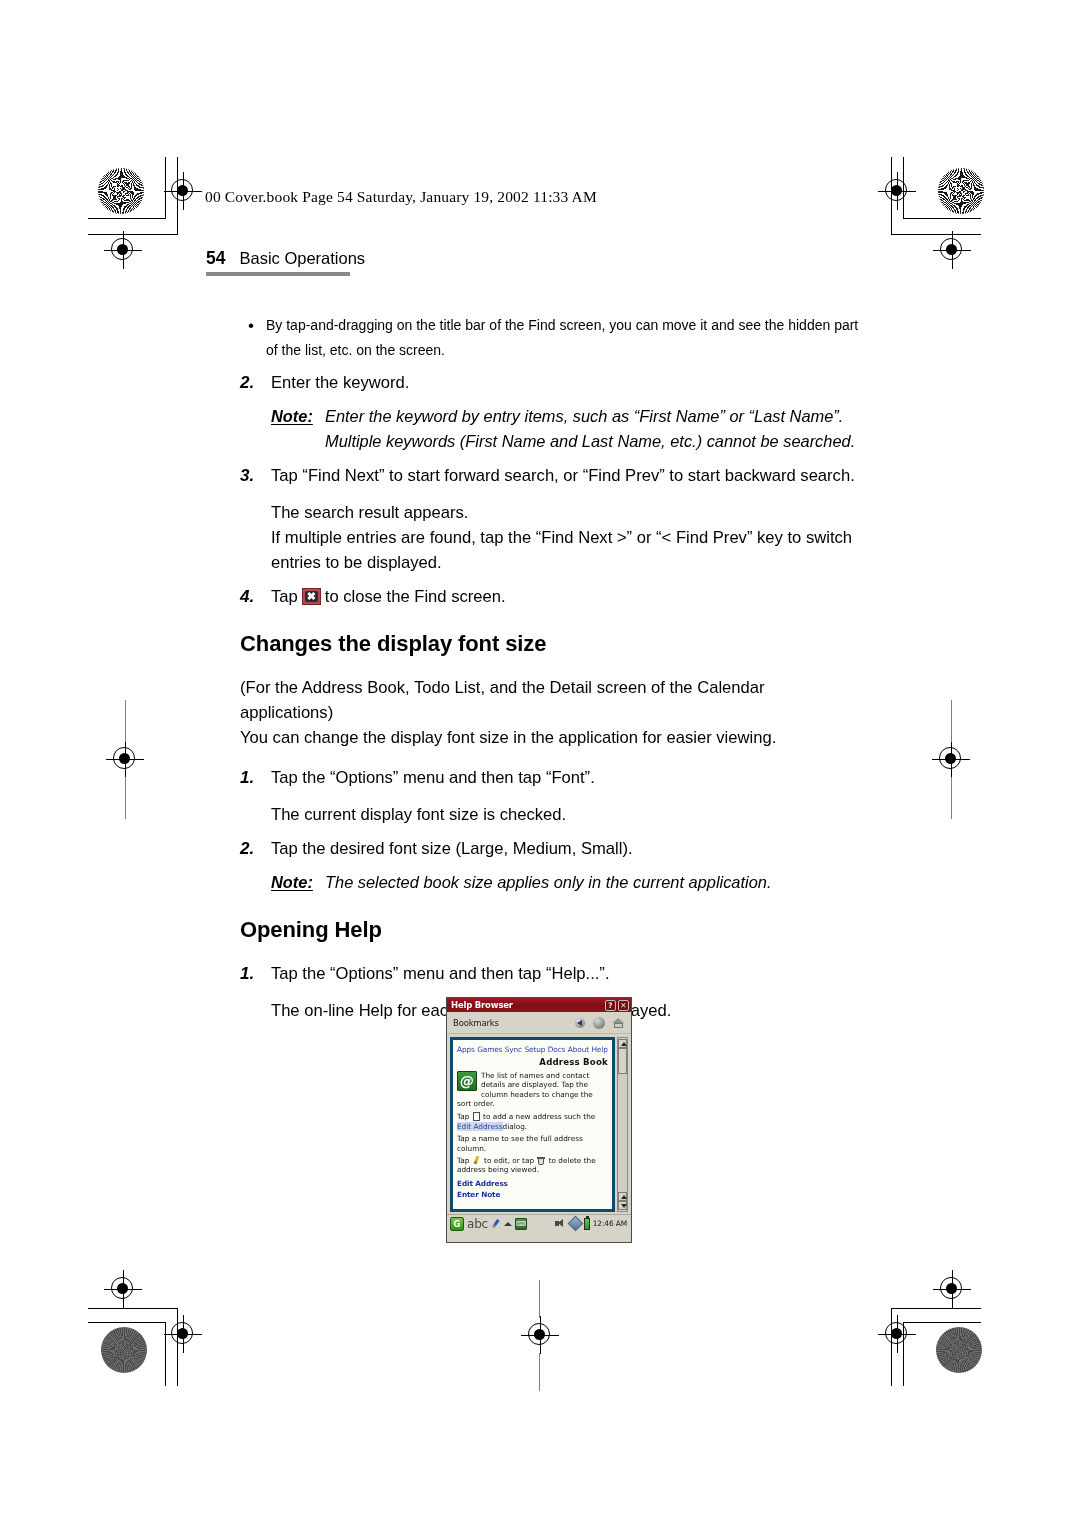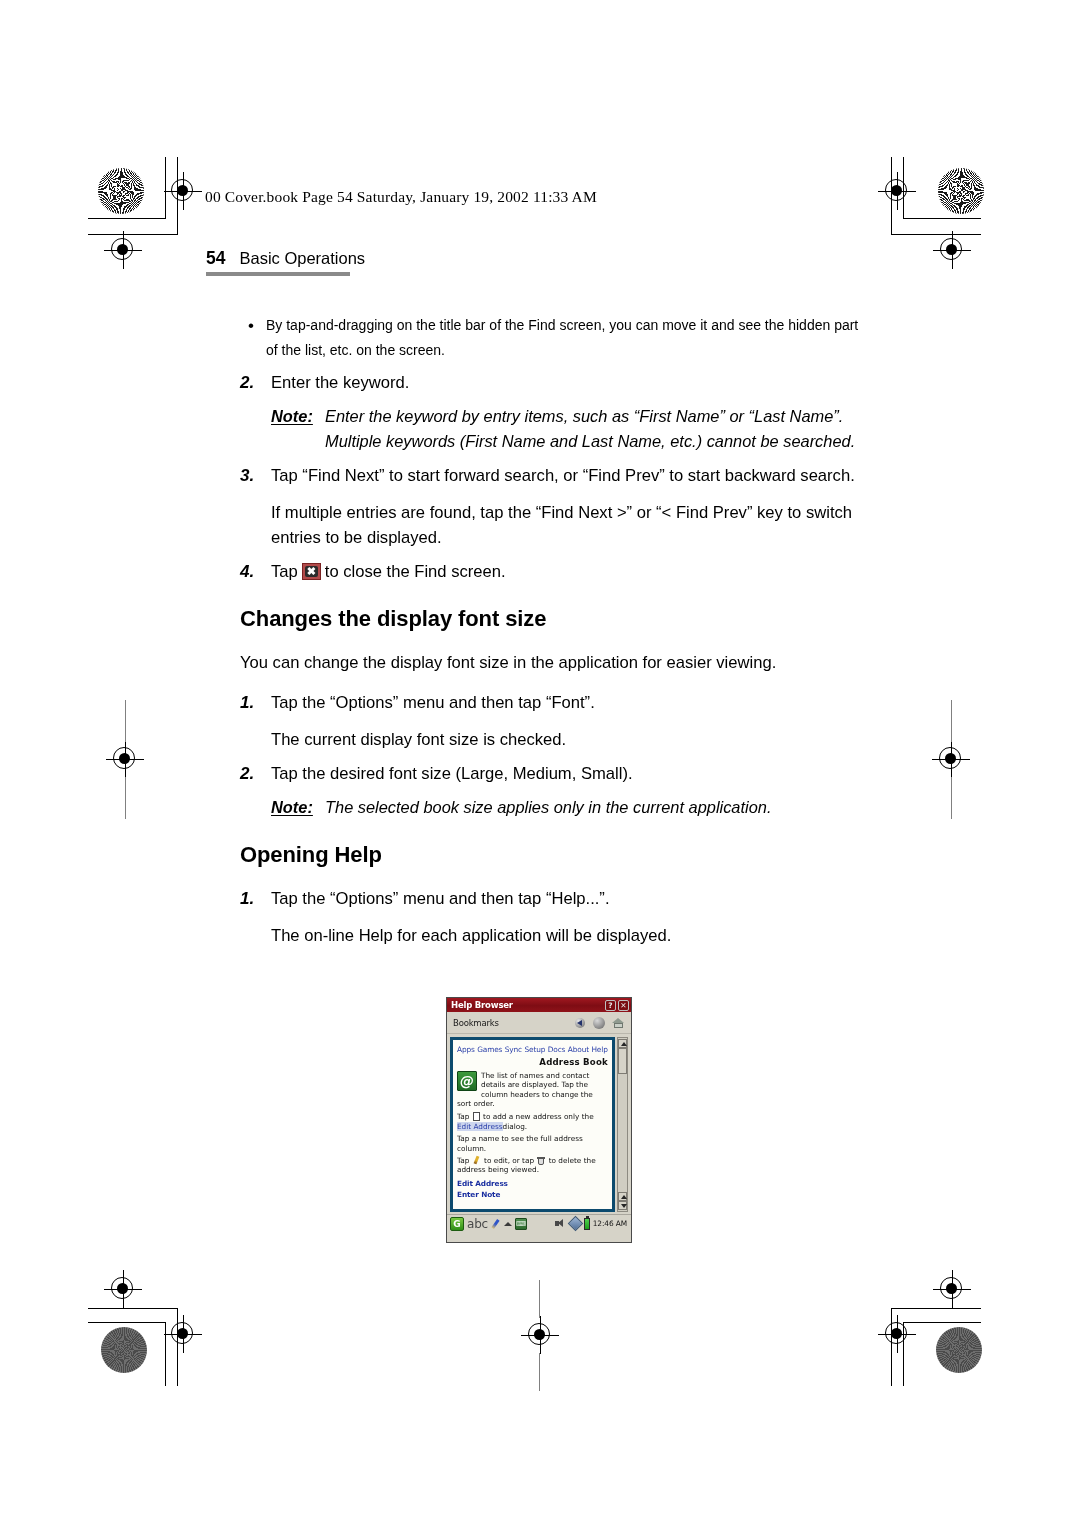--- a/index.html
+++ b/index.html
@@ -726,31 +726,33 @@
   <div class="note-row">
     <div class="note-label">Note:</div>
     <div class="note-text">Enter the keyword by entry items, such as “First Name” or “Last Name”. Multiple keywords (First Name and Last Name, etc.) cannot be searched.</div>
   </div>
 
   <div class="step-row">
     <div class="step-num">3.</div>
     <div class="step-text">Tap “Find Next” to start forward search, or “Find Prev” to start backward search.</div>
   </div>
   <div class="spacer-sm"></div>
+  <div class="plain-row">The search result appears.</div>
   <div class="plain-row">If multiple entries are found, tap the “Find Next &gt;” or “&lt; Find Prev” key to switch entries to be displayed.</div>
   <div class="spacer-sm"></div>
 
   <div class="step-row">
     <div class="step-num">4.</div>
     <div class="step-text">
       <span>Tap</span><span class="inline-close-icon"><span class="x">✖</span></span><span>to close the Find screen.</span>
     </div>
   </div>
 
   <h2 class="sec-head">Changes the display font size</h2>
+  <div class="plain-row" style="margin-left:0;">(For the Address Book, Todo List, and the Detail screen of the Calendar applications)</div>
   <div class="plain-row" style="margin-left:0;">You can change the display font size in the application for easier viewing.</div>
   <div class="spacer-md"></div>
 
   <div class="step-row">
     <div class="step-num">1.</div>
     <div class="step-text">Tap the “Options” menu and then tap “Font”.</div>
   </div>
   <div class="spacer-sm"></div>
   <div class="plain-row">The current display font size is checked.</div>
   <div class="spacer-sm"></div>
@@ -798,21 +800,21 @@
       </div>
 
       <div class="pda-h1">Address Book</div>
 
       <div class="at-icon">@</div>
       <div class="pda-p">The list of names and contact details are displayed. Tap the column headers to change the sort order.</div>
 
       <div class="pda-p tight">
         <span>Tap</span>
         <span class="mini-doc-icon"></span>
-        <span>to add a new address only the</span>
+        <span>to add a new address such the</span>
         <span class="lnk">Edit Address</span><span>dialog.</span>
       </div>
 
       <div class="pda-p tight">Tap a name to see the full address column.</div>
 
       <div class="pda-p">
         <span>Tap</span>
         <span class="mini-pencil-icon"></span>
         <span>to edit, or tap</span>
         <span class="mini-trash-icon"></span>

